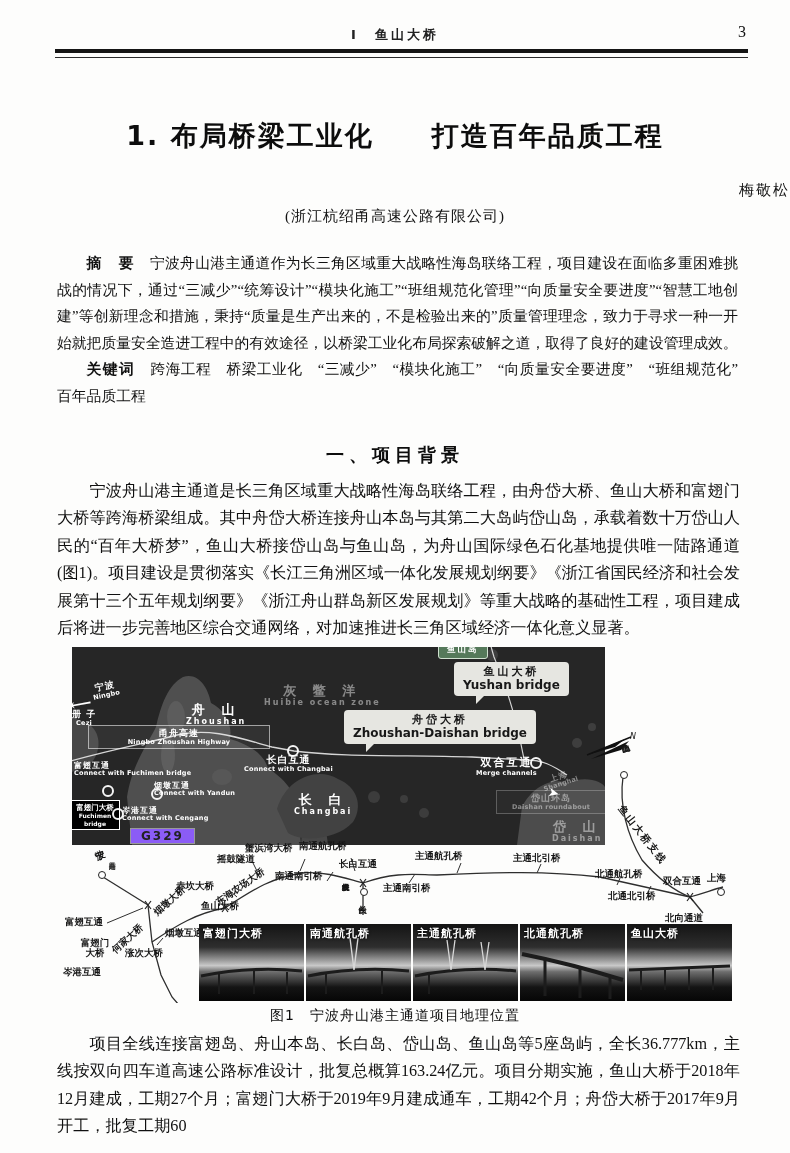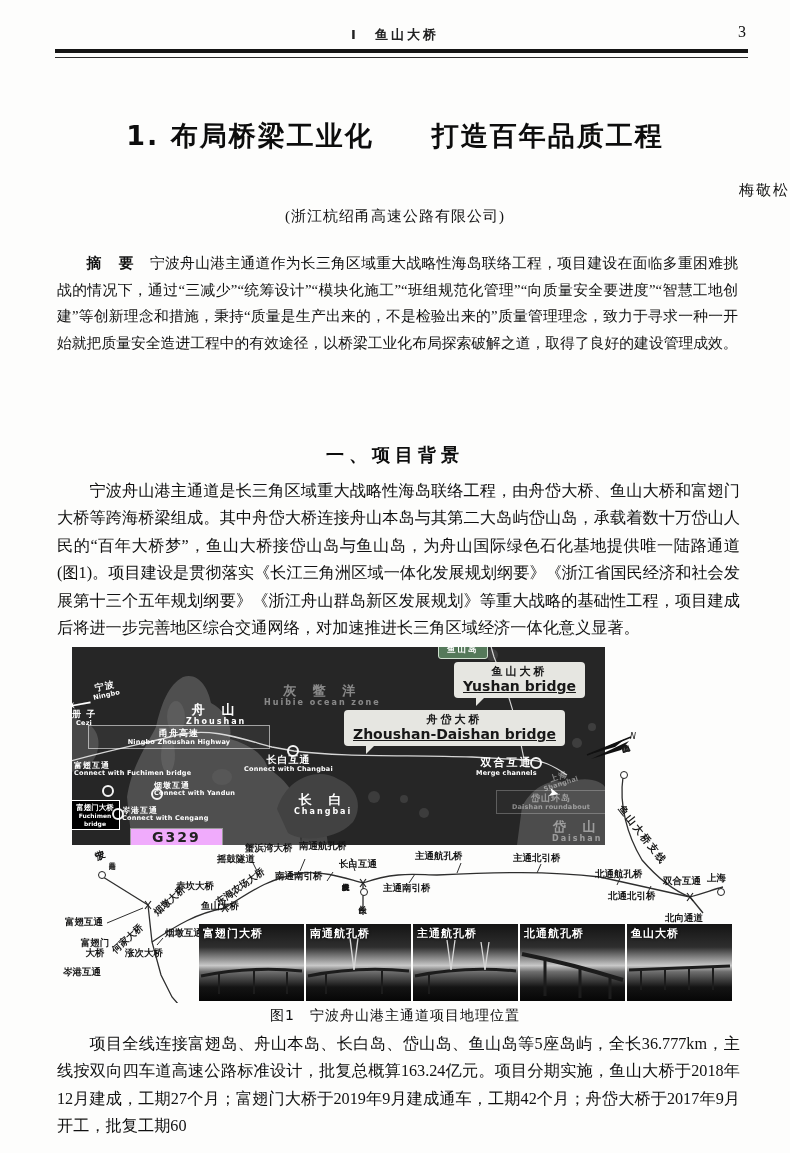--- a/index.html
+++ b/index.html
@@ -34,30 +34,30 @@
   .mlb{position:absolute;text-align:center;color:#fff;
       font-family:"DejaVu Sans","Liberation Sans",sans-serif;line-height:1.18;white-space:nowrap;}
   .mlb .zh{display:block;font-size:9px;font-weight:bold;letter-spacing:1px;}
   .mlb .en{display:block;font-size:6.5px;font-weight:bold;letter-spacing:.2px;}
   .big .zh{font-size:13px;letter-spacing:6px;} .big .en{font-size:8px;letter-spacing:2px;}
   .faint{opacity:.45;}
   .boxed{border:1px solid rgba(255,255,255,.55);padding:2px 6px;background:rgba(255,255,255,.06);}
   .callout{position:absolute;background:#e6e6e1;color:#181818;border-radius:4px;padding:3px 9px;text-align:center;
       font-family:"DejaVu Sans","Liberation Sans",sans-serif;line-height:1.2;white-space:nowrap;}
   .callout .zh{display:block;font-size:11px;font-weight:bold;letter-spacing:3px;}
-  .callout .en{display:block;font-size:14px;font-weight:bold;text-decoration:underline;}
+  .callout .en{display:block;font-size:12px;font-weight:bold;}
   .callout::after{content:"";position:absolute;left:22px;bottom:-8px;border:6px solid transparent;border-top-color:#e6e6e1;border-left-color:#e6e6e1;}
   .blackbox{position:absolute;background:#000;border:1.5px solid #fff;color:#fff;padding:2px 3px;text-align:center;
       font-family:"DejaVu Sans","Liberation Sans",sans-serif;line-height:1.25;}
   .blackbox .zh{display:block;font-size:7.5px;font-weight:bold;}
   .blackbox .en{display:block;font-size:6px;font-weight:bold;}
   .greentag{position:absolute;background:#55795a;border:1px solid #cfe0cf;color:#fff;border-radius:3px;
       font-family:"DejaVu Sans","Liberation Sans",sans-serif;font-size:8.5px;font-weight:bold;letter-spacing:2px;padding:2px 8px;}
-  .g329{position:absolute;background:#f0abfc;border:1px solid #999;color:#222;
-      font-family:"DejaVu Sans","Liberation Sans",sans-serif;font-size:14px;font-weight:bold;letter-spacing:2px;padding:0 21px;}
+  .g329{position:absolute;background:#8b5cf6;border:1px solid #999;color:#222;
+      font-family:"DejaVu Sans","Liberation Sans",sans-serif;font-size:12px;font-weight:bold;letter-spacing:2px;padding:0 10px;}
   .ring{position:absolute;width:8px;height:8px;border:2px solid #fff;border-radius:50%;opacity:.95;}
   .maparrow{position:absolute;color:#fff;font-size:13px;transform:rotate(14deg);}
   .ngb-arrow{position:absolute;color:#fff;font-size:15px;font-weight:bold;transform:rotate(-10deg);}
   
   .dl{position:absolute;font-family:"DejaVu Sans","Liberation Sans",sans-serif;font-weight:600;
       font-size:9.5px;color:#161616;white-space:nowrap;line-height:1.1;}
   .vert{writing-mode:vertical-rl;}
   .sc{position:absolute;width:6px;height:6px;border:1.4px solid #222;border-radius:50%;background:#fff;}
   .two{white-space:normal;width:34px;text-align:center;}
   
@@ -77,20 +77,21 @@
 <div class="hdr-page">3</div>
 <div class="rule1"></div>
 <div class="rule2"></div>
 
 <div class="title">1. 布局桥梁工业化　　打造百年品质工程</div>
 <div class="author">梅敬松</div>
 <div class="affil">(浙江杭绍甬高速公路有限公司)</div>
 
 <div class="abskw">
   <p><span class="lbl">摘　要</span><span>　宁波舟山港主通道作为长三角区域重大战略性海岛联络工程，项目建设在面临多重困难挑战的情况下，通过“三减少”“统筹设计”“模块化施工”“班组规范化管理”“向质量安全要进度”“智慧工地创建”等创新理念和措施，秉持“质量是生产出来的，不是检验出来的”质量管理理念，致力于寻求一种一开始就把质量安全造进工程中的有效途径，以桥梁工业化布局探索破解之道，取得了良好的建设管理成效。</span></p>
+  <p><span class="lbl">关键词</span><span>　跨海工程　桥梁工业化　“三减少”　“模块化施工”　“向质量安全要进度”　“班组规范化”　百年品质工程</span></p>
 </div>
 
 <div class="h2">一、项目背景</div>
 
 <p class="para" id="para1">宁波舟山港主通道是长三角区域重大战略性海岛联络工程，由舟岱大桥、鱼山大桥和富翅门大桥等跨海桥梁组成。其中舟岱大桥连接舟山本岛与其第二大岛屿岱山岛，承载着数十万岱山人民的“百年大桥梦”，鱼山大桥接岱山岛与鱼山岛，为舟山国际绿色石化基地提供唯一陆路通道(图1)。项目建设是贯彻落实《长江三角洲区域一体化发展规划纲要》《浙江省国民经济和社会发展第十三个五年规划纲要》《浙江舟山群岛新区发展规划》等重大战略的基础性工程，项目建成后将进一步完善地区综合交通网络，对加速推进长三角区域经济一体化意义显著。</p>
 
 <div class="figure">
 
   <div class="map">
     <svg width="533" height="198" viewBox="0 0 533 198">

